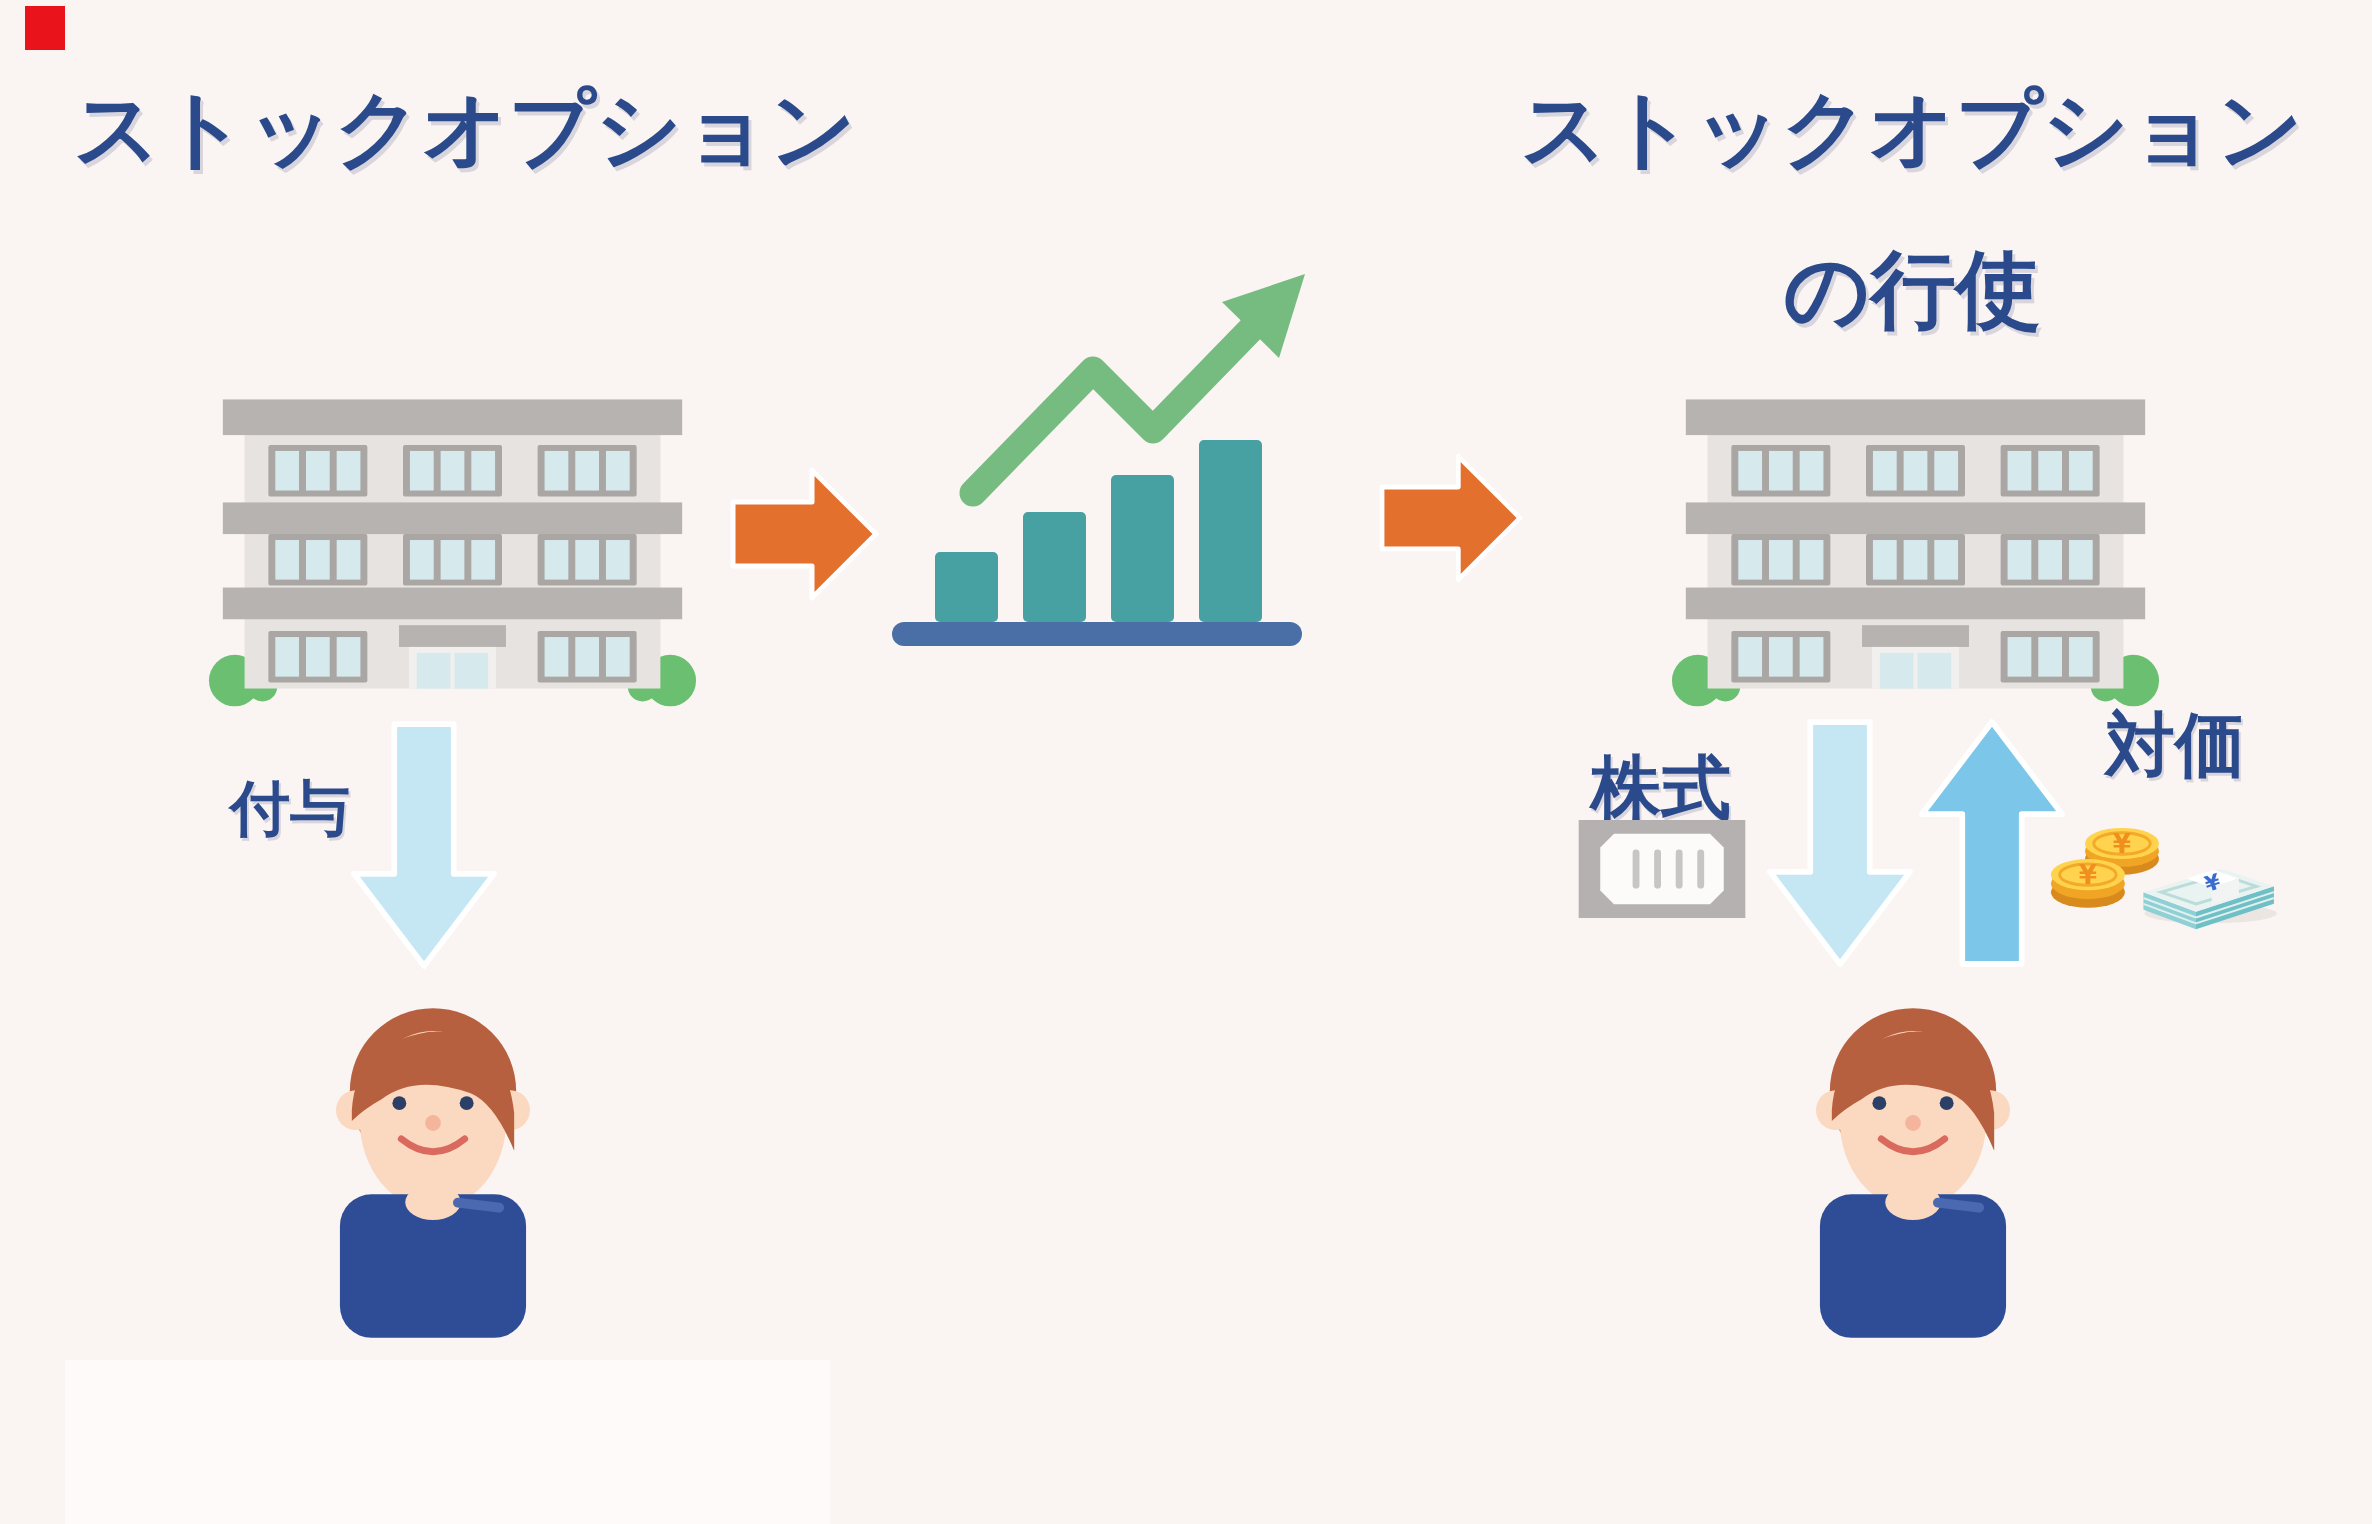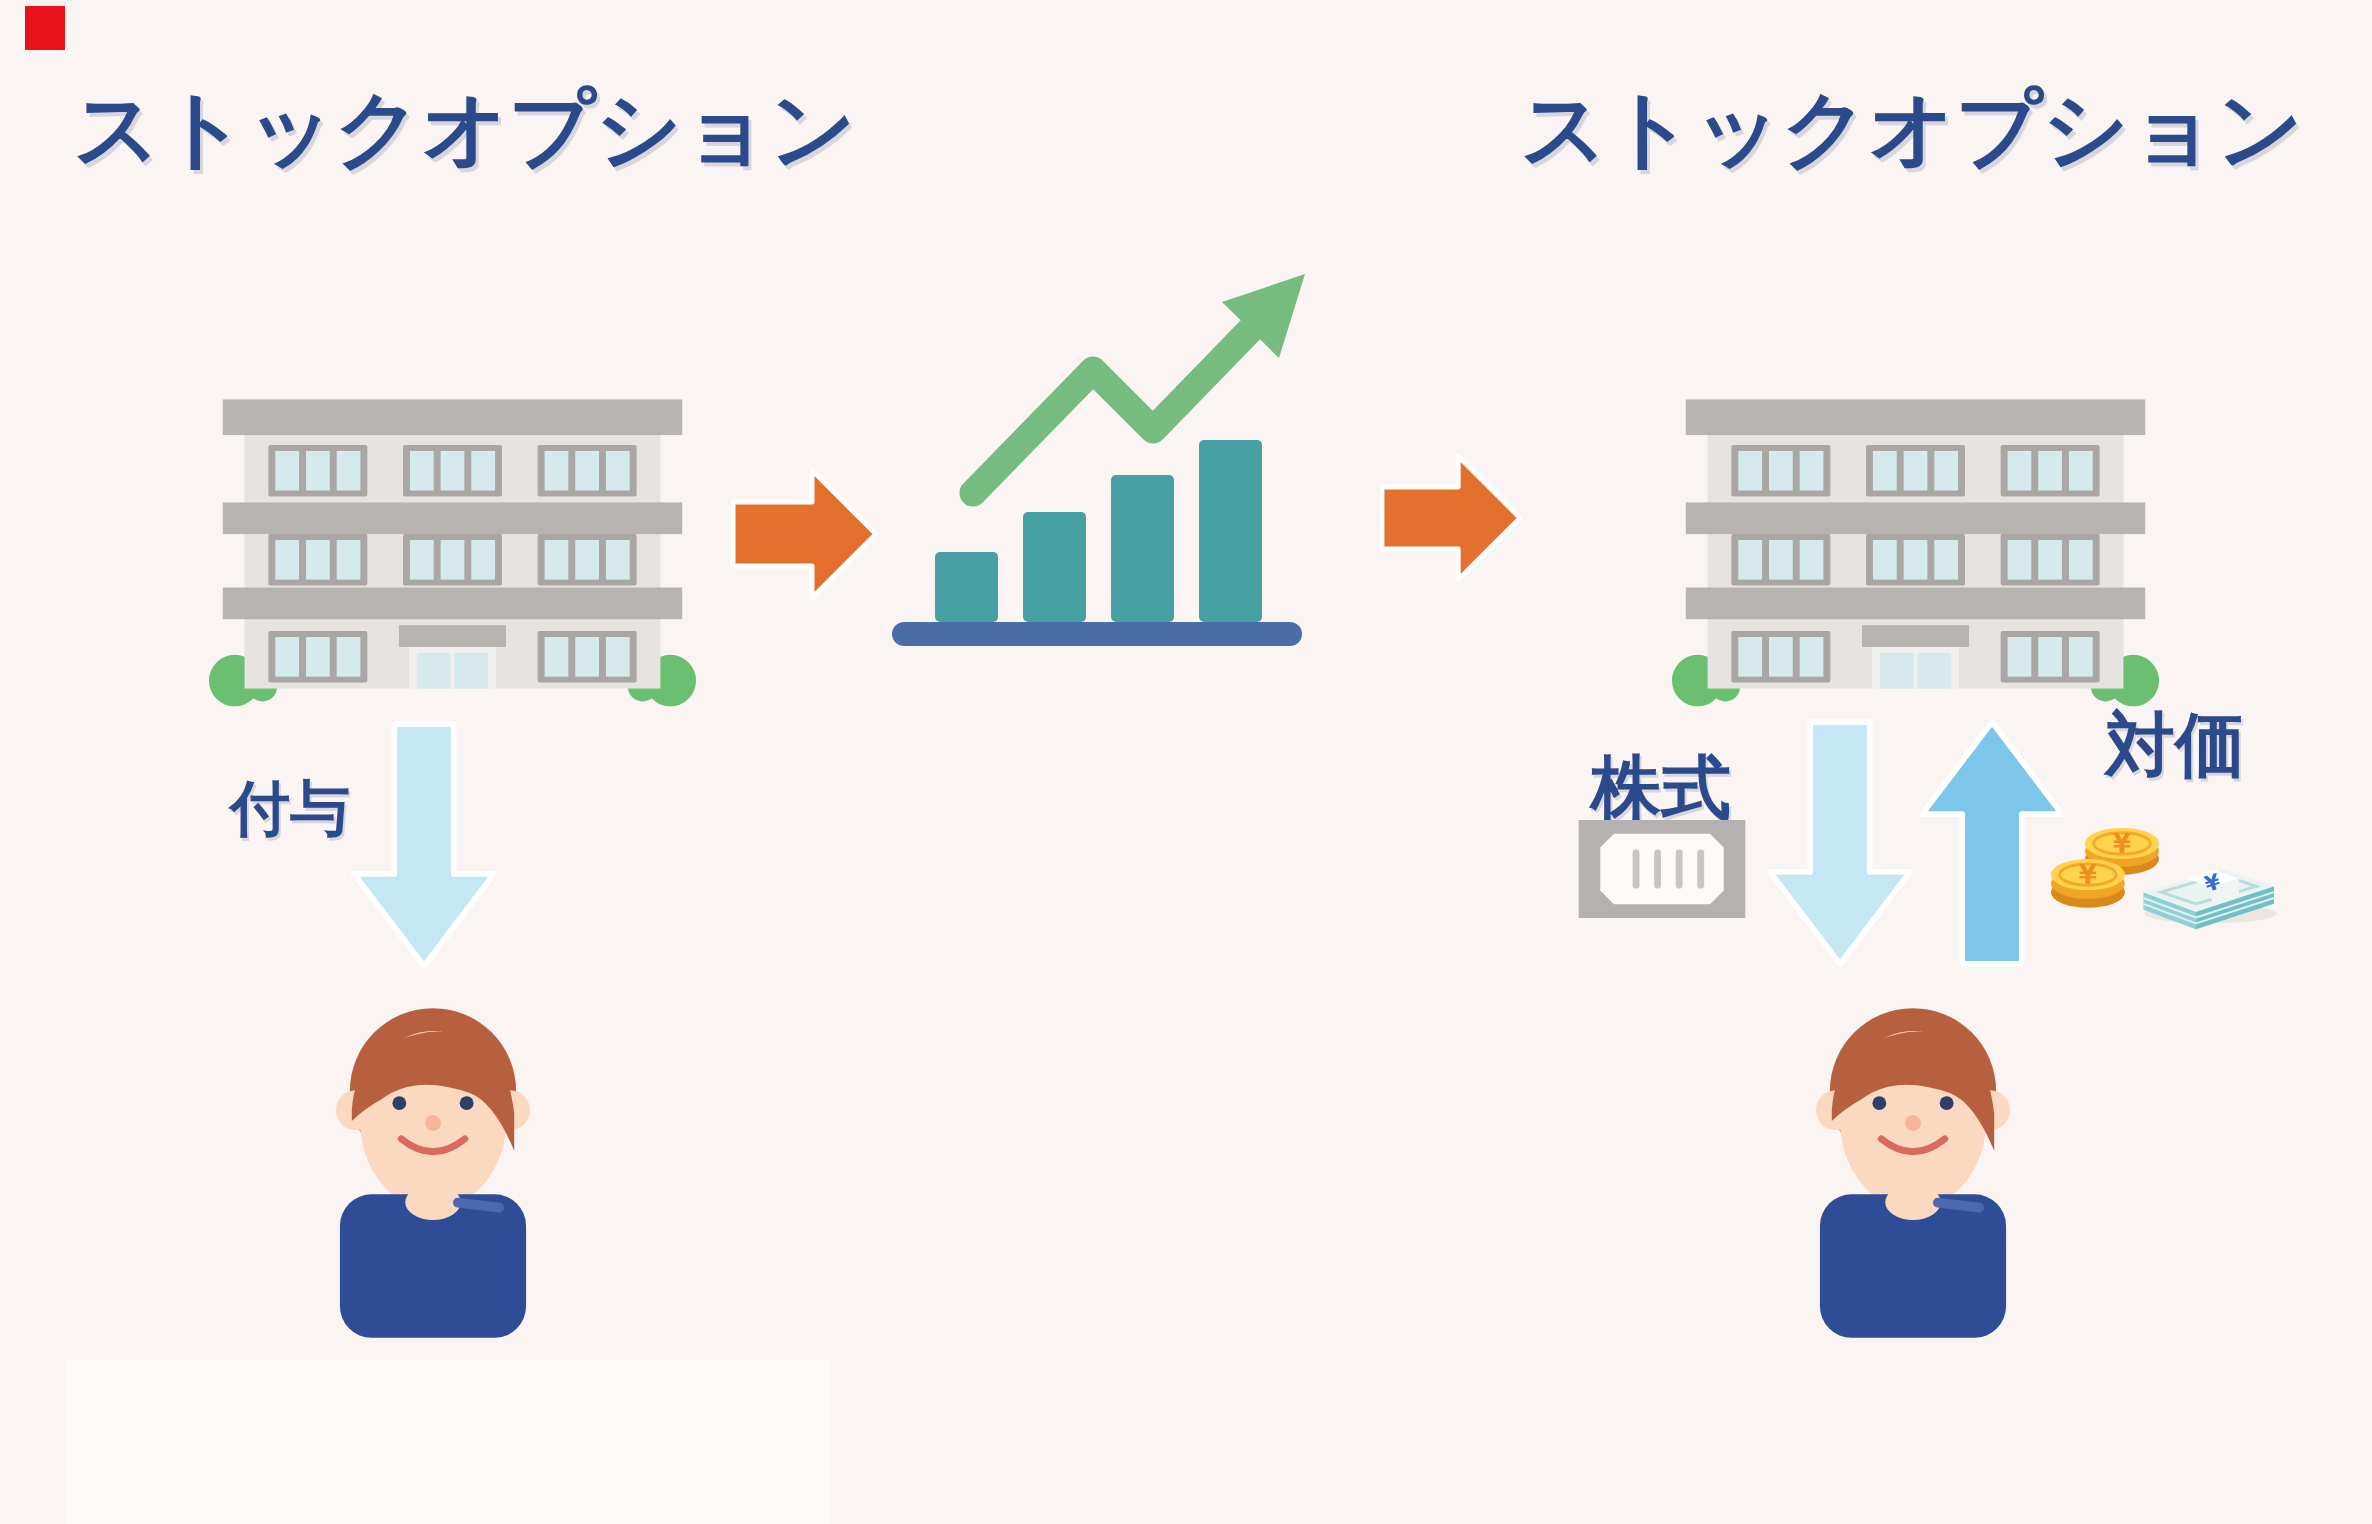--- a/index.html
+++ b/index.html
@@ -120,20 +120,21 @@
     <rect x="321" y="192" width="63" height="182" rx="5" fill="#47a1a3"></rect>
     <polyline points="95,245 215,122 275,182 378,76" fill="none" stroke="#76bc80" stroke-width="27" stroke-linecap="round" stroke-linejoin="round"></polyline>
     <polygon points="427,26 401,110 344,54" fill="#76bc80"></polygon>
   </svg>
 
   <svg class="abs" style="left:1382px;top:452px;" width="140" height="132" viewBox="0 0 145 132">
     <use href="#orangearrow"></use>
   </svg>
 
   <div class="abs title title-main" style="left:1512px;top:86px;width:800px;">ストックオプション</div>
+  <div class="abs title title-sub" style="left:1512px;top:247px;width:800px;">の行使</div>
 
   <svg class="abs" style="left:1668px;top:388px;" width="495" height="310" viewBox="0 0 500 310">
     <use href="#building"></use>
   </svg>
 
   <div class="abs small-label" style="left:1566px;top:733px;width:190px;text-align:center;font-size:70px;margin-top:20px;">株式</div>
 
   <svg class="abs" style="left:1578px;top:820px;" width="168" height="98" viewBox="0 0 170 100">
     <rect x="0" y="0" width="170" height="100" fill="#b4b1b0"></rect>
     <polygon points="36,14 134,14 148,28 148,72 134,86 36,86 22,72 22,28" fill="#fcfbfa"></polygon>

